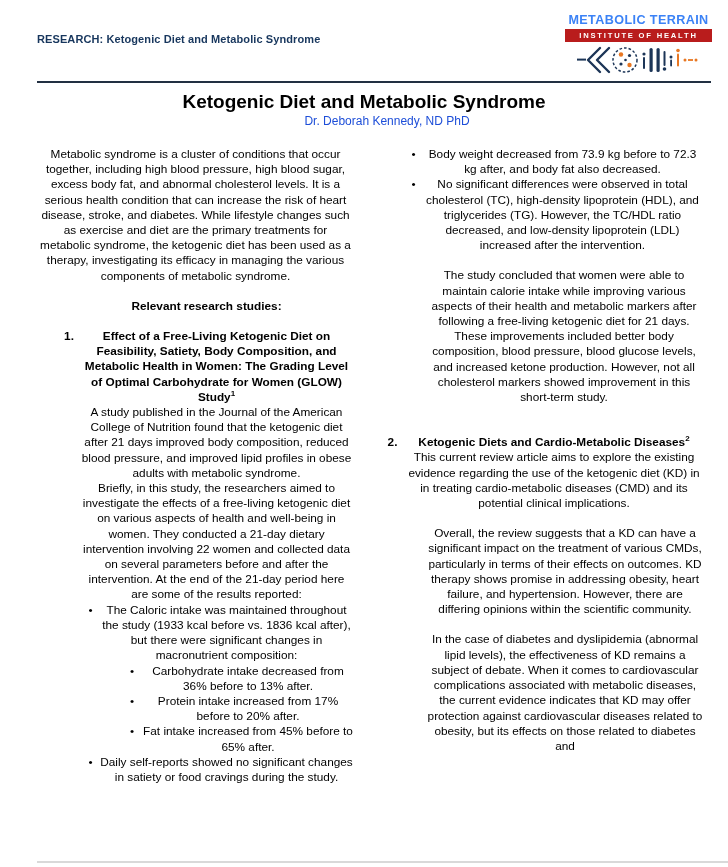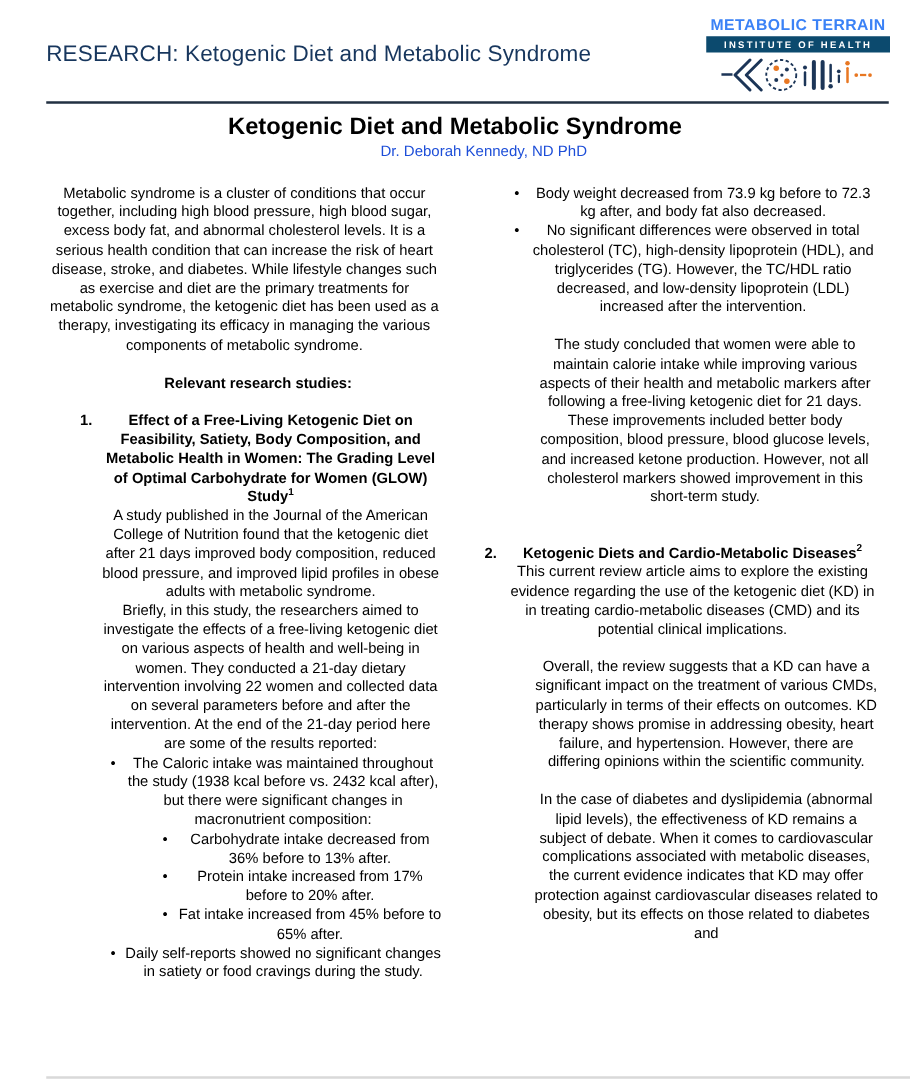--- a/index.html
+++ b/index.html
@@ -6,26 +6,26 @@
   html,body { background:#ffffff; }
   body {
     width:728px; height:867px; position:relative; overflow:hidden;
     font-family:"Liberation Sans", sans-serif; color:#000;
   }
   .page { position:absolute; inset:0; background:#fff; }
 
   
   .kicker {
     position:absolute; left:37px; top:33px; width:480px;
-    font-size:18px; font-weight:normal; color:#17365d; letter-spacing:0.1px;
+    font-size:11px; font-weight:bold; color:#17365d; letter-spacing:0.1px;
   }
   .logo { position:absolute; left:565px; top:13px; width:147px; text-align:center; }
   .logo-line1 { font-size:12.6px; font-weight:bold; color:#3b82f6; letter-spacing:0.4px; white-space:nowrap; }
   .logo-bar {
-    margin-top:2px; background:#0c4a6e; color:#ffffff; height:13px;
+    margin-top:2px; background:#b91c1c; color:#ffffff; height:13px;
     font-size:7.6px; font-weight:bold; letter-spacing:1.8px;
     display:flex; align-items:center; justify-content:center; white-space:nowrap;
   }
   .logo-icon { margin-top:3px; height:30px; display:flex; justify-content:center; }
   .header-rule { position:absolute; left:37px; top:81px; width:674px; height:2px; background:#223042; }
 
   
   .doc-title { position:absolute; left:0; top:91px; width:728px; text-align:center;
     font-size:19px; font-weight:bold; color:#000; }
   .doc-author { position:absolute; left:0; top:114px; width:728px; text-align:center;
@@ -110,21 +110,21 @@
 
     <div class="num-item mt">
       <span class="num bold">1.</span>
       <div class="content">
         <span class="bold"><span>Effect of a Free-Living Ketogenic Diet on Feasibility, Satiety, Body Composition, and Metabolic Health in Women: The Grading Level of Optimal Carbohydrate for Women (GLOW) Study</span><sup>1</sup></span>
         <p>A study published in the Journal of the American College of Nutrition found that the ketogenic diet after 21 days improved body composition, reduced blood pressure, and improved lipid profiles in obese adults with metabolic syndrome.</p>
         <p>Briefly, in this study, the researchers aimed to investigate the effects of a free-living ketogenic diet on various aspects of health and well-being in women. They conducted a 21-day dietary intervention involving 22 women and collected data on several parameters before and after the intervention.  At the end of the 21-day period here are some of the results reported:</p>
 
         <div class="brow">
           <span class="bmark"></span>
-          <span class="btext">The Caloric intake was maintained throughout the study (1938 kcal before vs. 2432 kcal after), but there were significant changes in macronutrient composition:</span>
+          <span class="btext">The Caloric intake was maintained throughout the study (1933 kcal before vs. 1836 kcal after), but there were significant changes in macronutrient composition:</span>
         </div>
         <div class="srow">
           <span class="bmark"></span>
           <span class="btext">Carbohydrate intake decreased from 36% before to 13% after.</span>
         </div>
         <div class="srow">
           <span class="bmark"></span>
           <span class="btext">Protein intake increased from 17% before to 20% after.</span>
         </div>
         <div class="srow">

